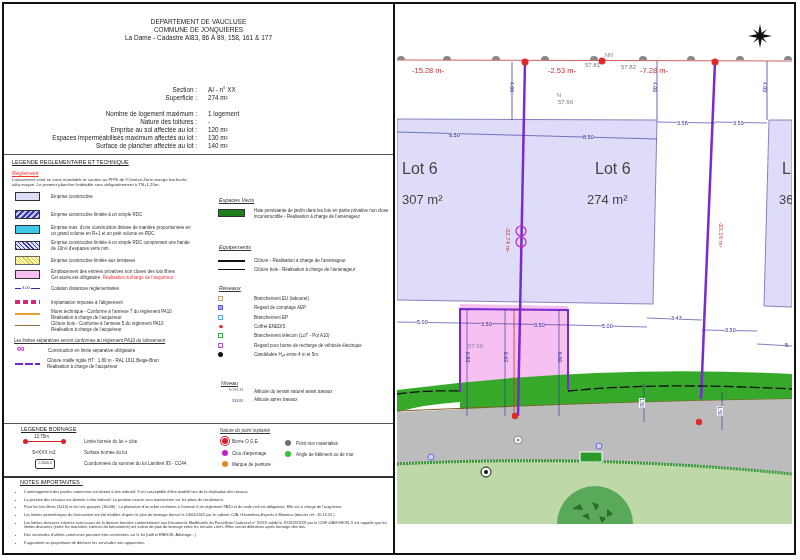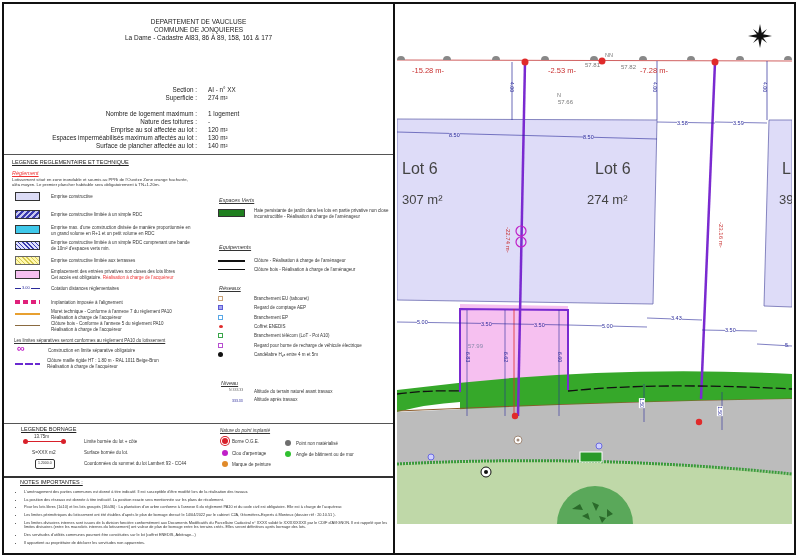--- a/index.html
+++ b/index.html
@@ -282,21 +282,21 @@
 
   <div class="maptxt" style="left:110px;top:80px;font-size:5.5px;color:#2a2a9a;transform:rotate(90deg);">4.00</div>
   <div class="maptxt" style="left:253px;top:80px;font-size:5.5px;color:#2a2a9a;transform:rotate(90deg);">4.00</div>
   <div class="maptxt" style="left:363px;top:80px;font-size:5.5px;color:#2a2a9a;transform:rotate(90deg);">4.00</div>
 
   <div class="maptxt" style="left:5px;top:156px;font-size:16px;color:#444;">Lot 6</div>
   <div class="maptxt" style="left:5px;top:188px;font-size:13px;color:#444;">307 m²</div>
   <div class="maptxt" style="left:198px;top:156px;font-size:16px;color:#444;">Lot 6</div>
   <div class="maptxt" style="left:190px;top:188px;font-size:13px;color:#444;">274 m²</div>
   <div class="maptxt" style="left:385px;top:156px;font-size:16px;color:#444;">L</div>
-  <div class="maptxt" style="left:382px;top:188px;font-size:13px;color:#444;">39</div>
+  <div class="maptxt" style="left:382px;top:188px;font-size:13px;color:#444;">36</div>
 
   <div class="maptxt" style="left:114px;top:223px;font-size:6px;color:#c83030;transform:rotate(90deg);transform-origin:left top;">-22.74 m-</div>
   <div class="maptxt" style="left:327px;top:218px;font-size:6px;color:#c83030;transform:rotate(90deg);transform-origin:left top;">-23.16 m-</div>
 
   <div class="maptxt" style="left:20px;top:315px;font-size:5.5px;color:#2a2a9a;background:#fff;">5.00</div>
   <div class="maptxt" style="left:84px;top:317px;font-size:5.5px;color:#2a2a9a;background:#f6c0f0;">3.50</div>
   <div class="maptxt" style="left:137px;top:318px;font-size:5.5px;color:#2a2a9a;background:#f6c0f0;">3.50</div>
   <div class="maptxt" style="left:205px;top:319px;font-size:5.5px;color:#2a2a9a;background:#fff;">5.00</div>
   <div class="maptxt" style="left:274px;top:311px;font-size:5.5px;color:#2a2a9a;background:#fff;">3.43</div>
   <div class="maptxt" style="left:328px;top:323px;font-size:5.5px;color:#2a2a9a;background:#fff;">3.50</div>

